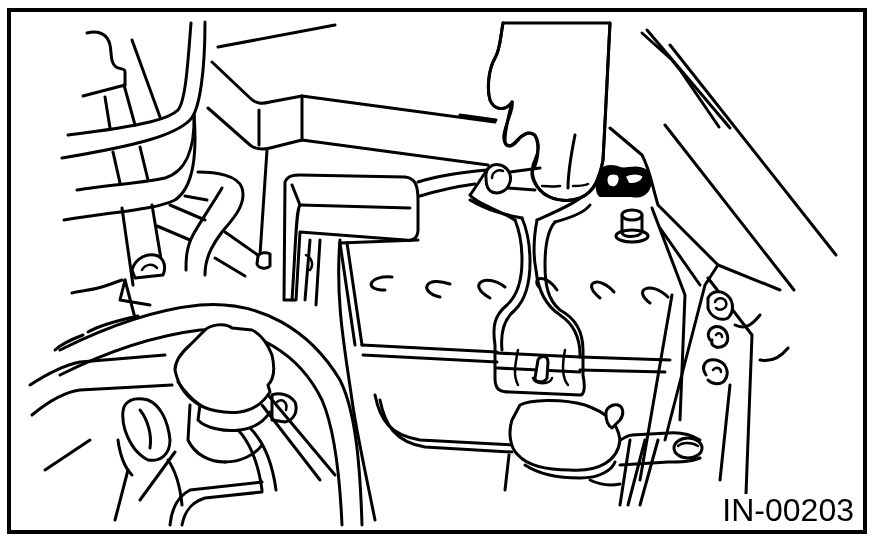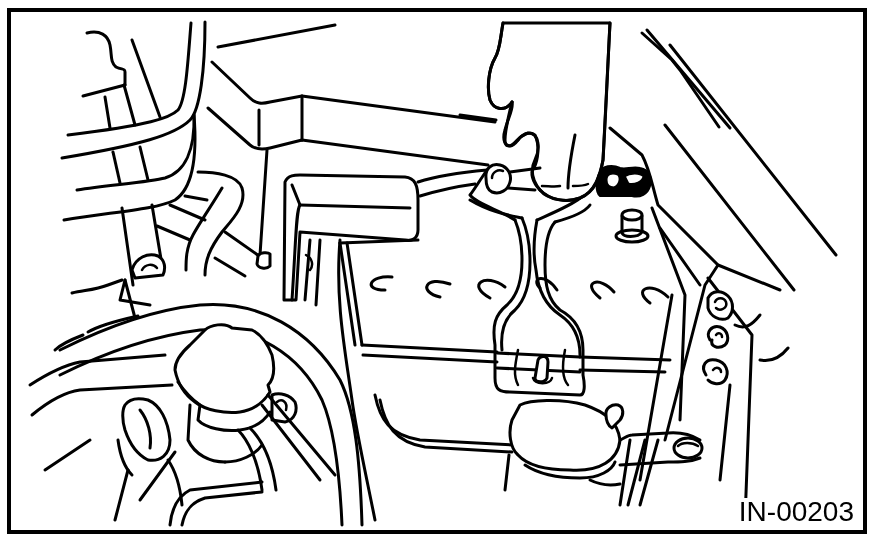--- a/index.html
+++ b/index.html
@@ -36,21 +36,21 @@
       height: 518px;
       border: 4px solid #000000;
       box-sizing: content-box;
       pointer-events: none;
     }
     .figure-label {
       position: absolute;
       right: 40px;
       bottom: 14px;
       font-family: "Liberation Sans", sans-serif;
-      font-size: 28px;
+      font-size: 32px;
       color: #000000;
       letter-spacing: 0px;
       line-height: 1;
       background: #ffffff;
       padding: 0 2px;
     }
     .ln { fill: none; stroke: #000; stroke-width: 3; stroke-linecap: round; stroke-linejoin: round; }
     .lt { fill: none; stroke: #000; stroke-width: 2.5; stroke-linecap: round; stroke-linejoin: round; }
     .fw { fill: #fff; stroke: #000; stroke-width: 3; stroke-linejoin: round; }
     .fb { fill: #000; stroke: #000; stroke-width: 2; }

